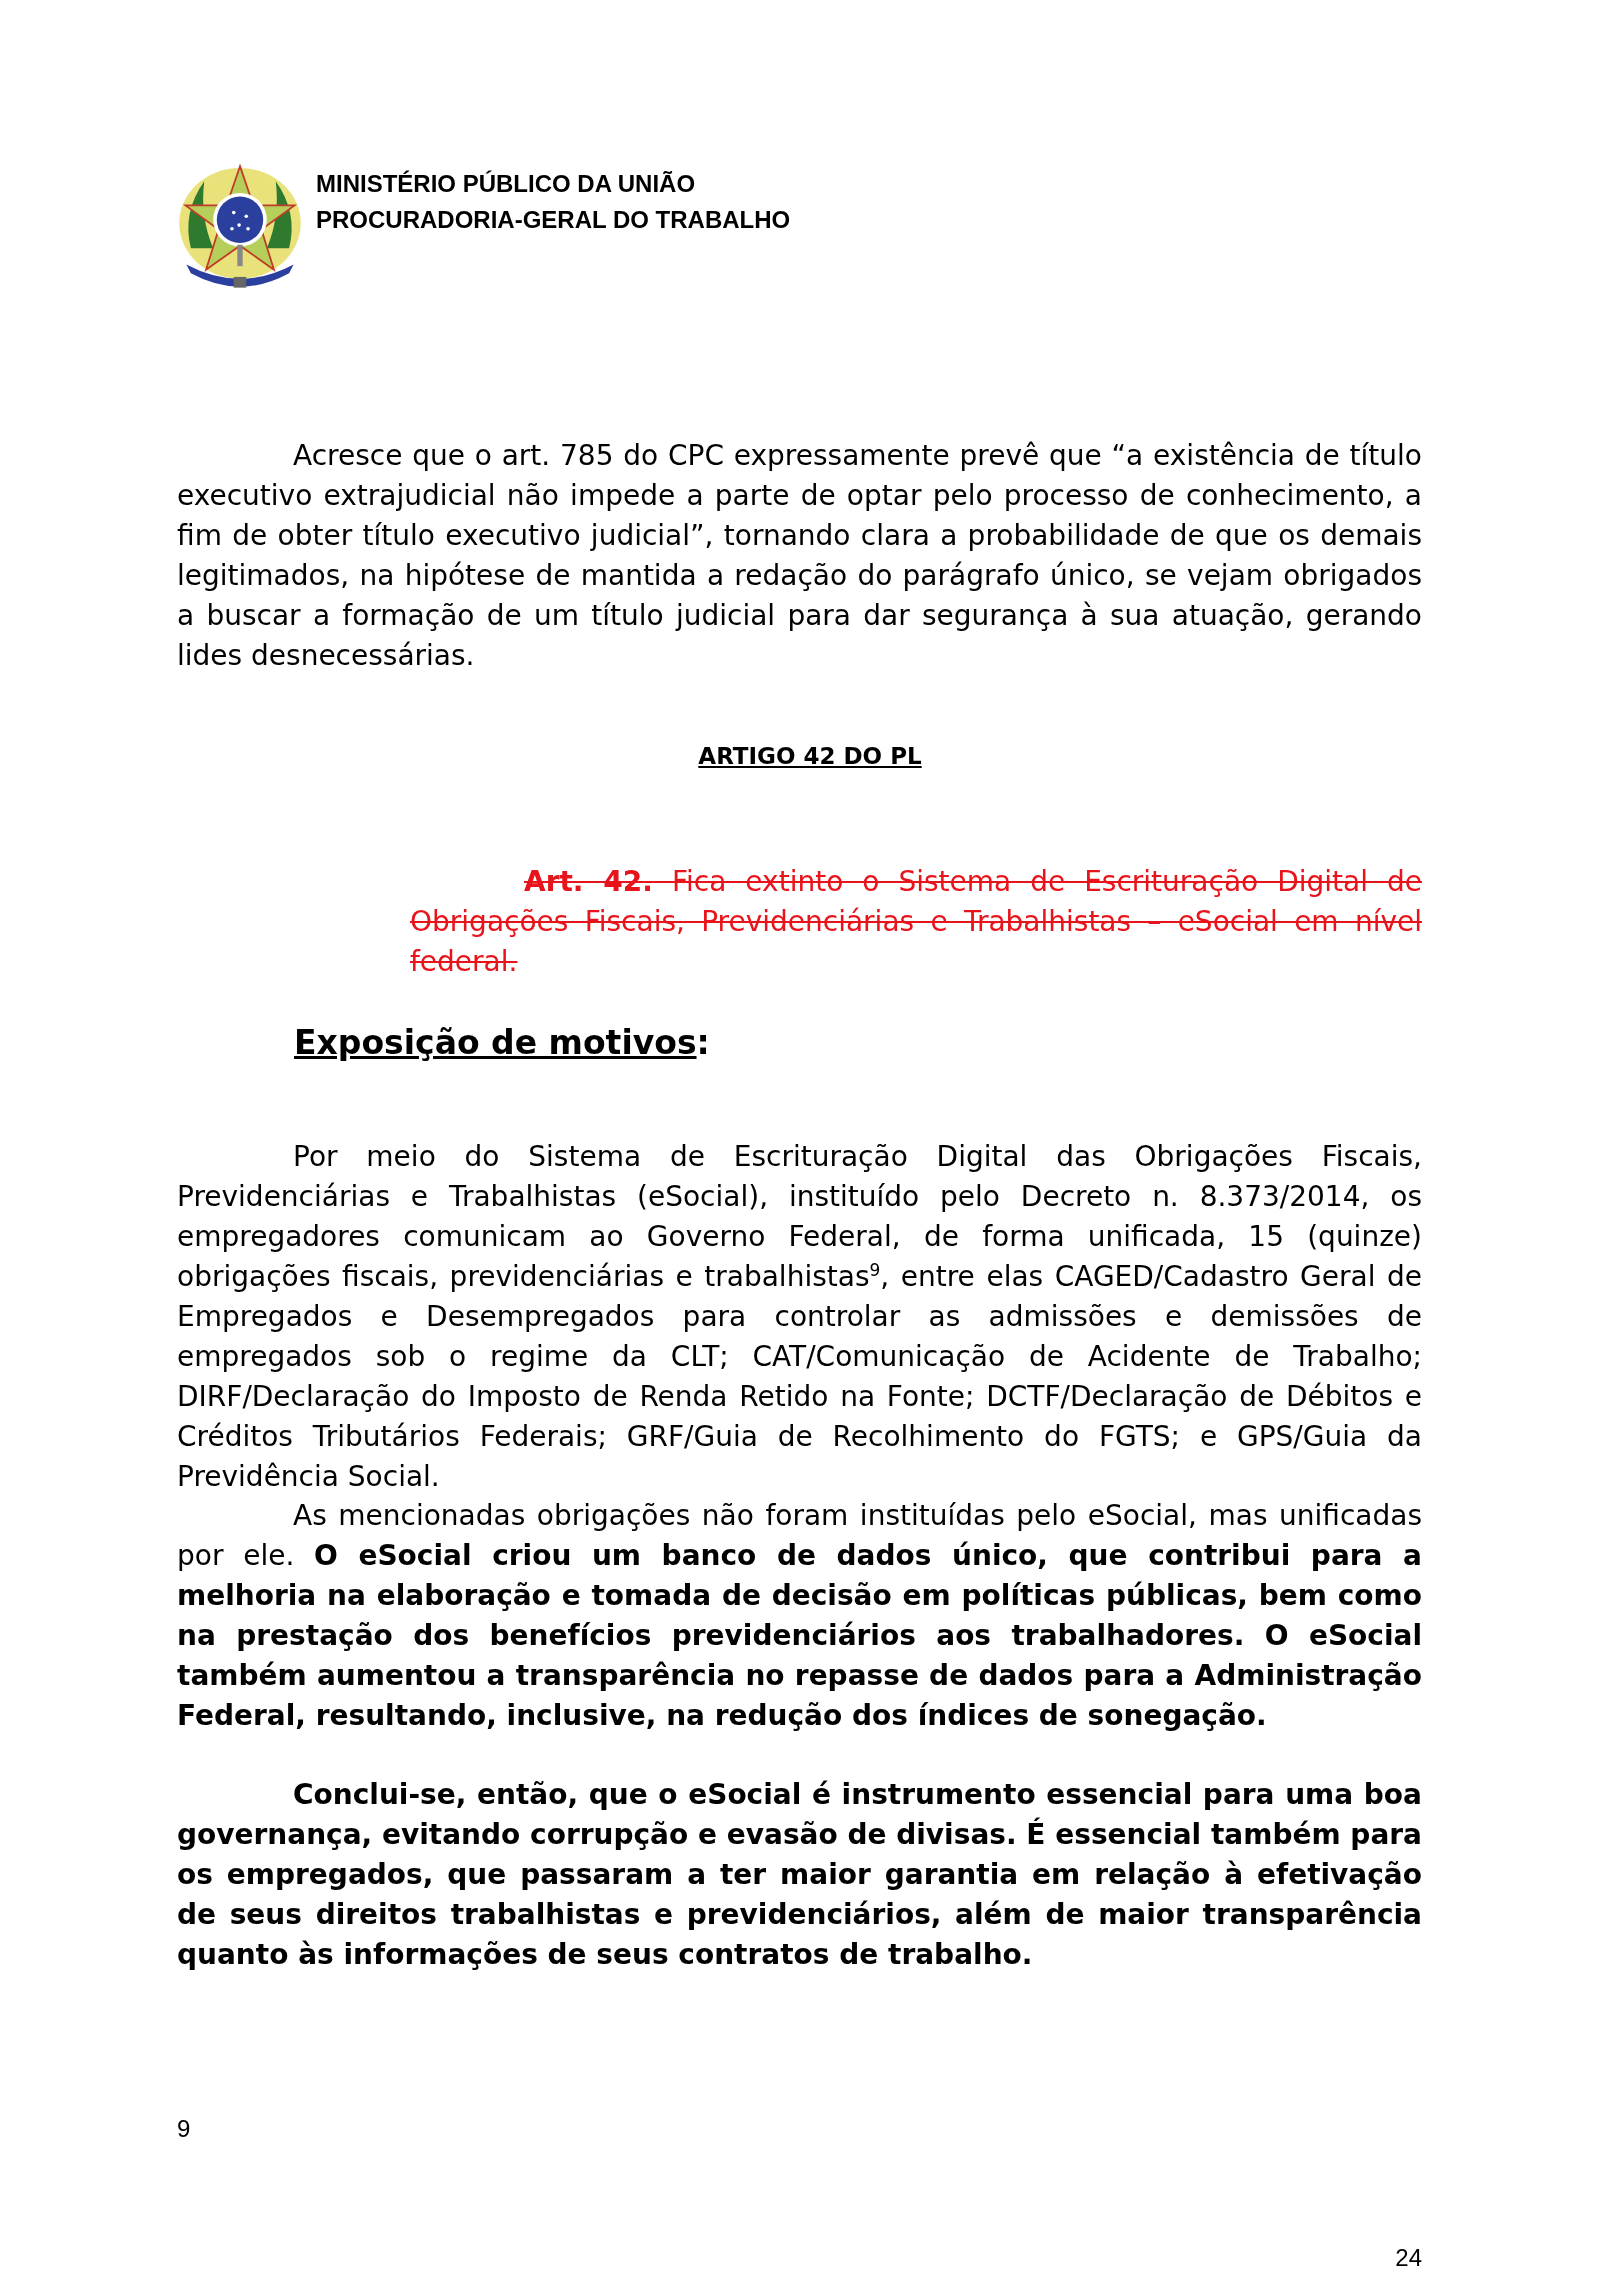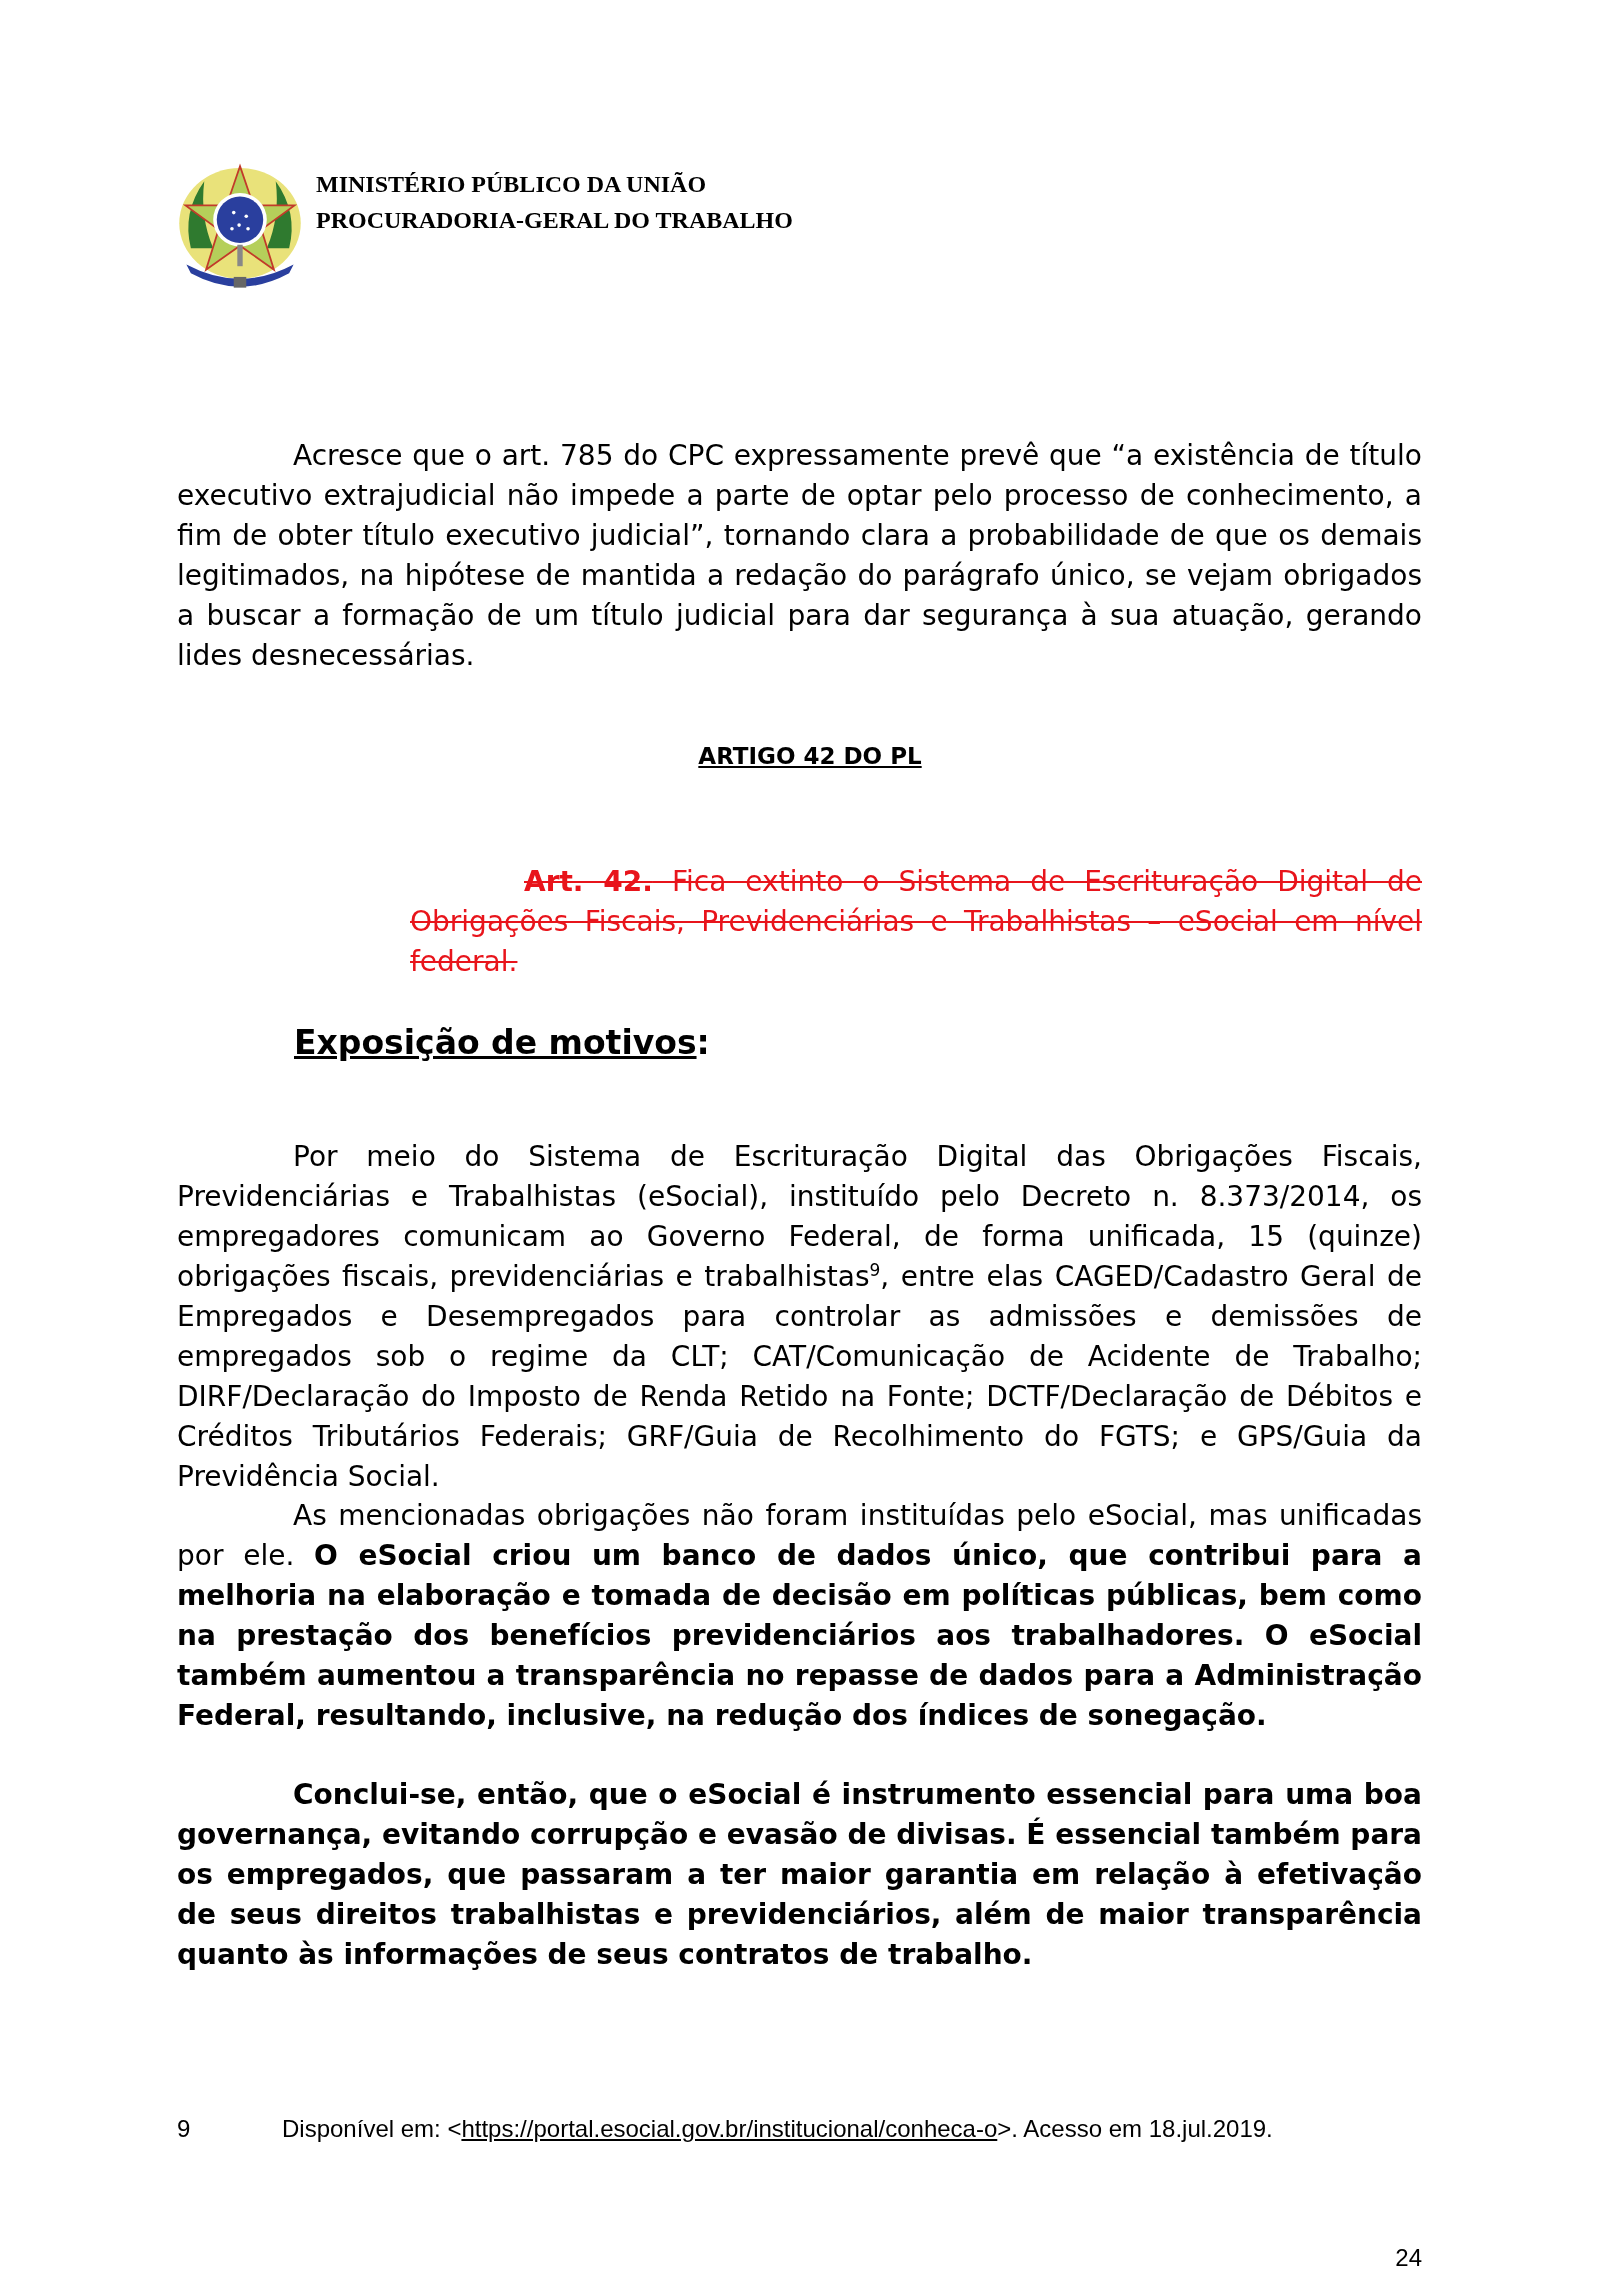--- a/index.html
+++ b/index.html
@@ -1,21 +1,21 @@
 <!DOCTYPE html>
 <html style="font-size:14.3px"><head>
 <meta charset="utf-8">
 <style>
   html, body { margin: 0; padding: 0; background: #ffffff; }
   body { width: 1620px; height: 2293px; position: relative; overflow: hidden;
          font-family: "Liberation Sans", "DejaVu Sans", sans-serif; color: #000; }
   .header { position: absolute; left: 173px; top: 159px; display: flex; align-items: flex-start; }
   .emblem { width: 134px; height: 134px; }
   .header-lines { position: absolute; left: 143px; top: 7.2px; width: 627px;
-                  font-family: Liberation Serif, serif; font-weight: bold; font-size: 24px; line-height: 36px; }
+                  font-family: Liberation Sans, sans-serif; font-weight: bold; font-size: 24px; line-height: 36px; }
   .header-lines div { white-space: nowrap; }
   .body-text { position: absolute; left: 177px; width: 1245px; font-family: "DejaVu Sans", sans-serif;
                font-size: 28px; line-height: 40px; text-align: justify; }
   .body-text p { margin: 0; text-indent: 116px; }
   .heading { position: absolute; left: 0; width: 1620px; text-align: center; top: 743px;
              font-family: "DejaVu Sans", sans-serif; font-weight: bold; font-size: 23px; text-decoration: underline; }
   .struck { position: absolute; left: 410px; width: 1012px; top: 862px; font-family: "DejaVu Sans", sans-serif;
             font-size: 28px; line-height: 40px; color: #e8141b; text-decoration: line-through; text-align: justify; }
   .struck p { margin: 0; text-indent: 114px; }
   .struck .art { font-weight: bold; }
@@ -77,17 +77,16 @@
 <div class="body-text" style="top:1496px;">
   <p><span>As mencionadas obrigações não foram instituídas pelo eSocial, mas unificadas por ele. </span><span class="bold">O eSocial criou um banco de dados único, que contribui para a melhoria na elaboração e tomada de decisão em políticas públicas, bem como na prestação dos benefícios previdenciários aos trabalhadores. O eSocial também aumentou a transparência no repasse de dados para a Administração Federal, resultando, inclusive, na redução dos índices de sonegação.</span></p>
 </div>
 
 <div class="body-text bold" style="top:1775px;">
   <p>Conclui-se, então, que o eSocial é instrumento essencial para uma boa governança, evitando corrupção e evasão de divisas. É essencial também para os empregados, que passaram a ter maior garantia em relação à efetivação de seus direitos trabalhistas e previdenciários, além de maior transparência quanto às informações de seus contratos de trabalho.</p>
 </div>
 
 <div class="footnote">
   <span class="fn-num">9</span>
-  <span><span>Disponível em: &lt;</span><span class="fn-link">https://portal.esocial.gov.br/institucional/conheca-o</span><span>&gt;. Acesso em 18.jul.2019.</span></span>
 </div>
 
 <div class="page-num">24</div>
 
 
 </body></html>

